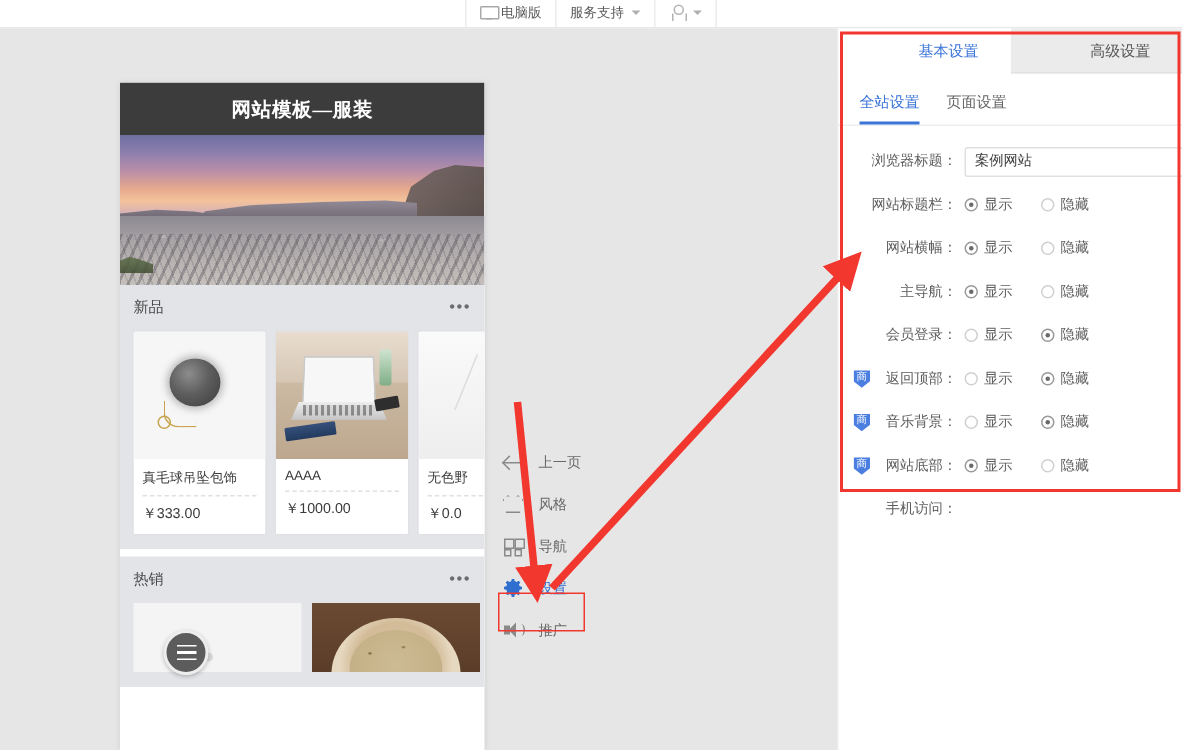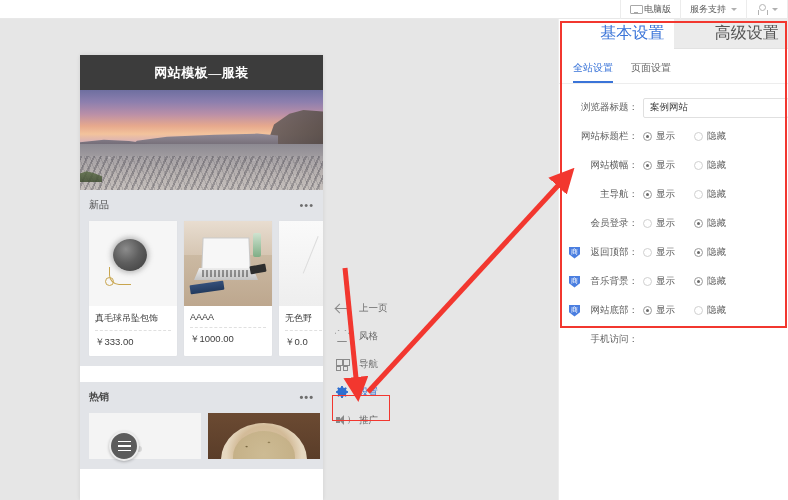--- a/index.html
+++ b/index.html
@@ -8,21 +8,21 @@
     font-family: "Liberation Sans", "DejaVu Sans", sans-serif;
     background: #ffffff;
     overflow: hidden;
   }
   #app { position: relative; width: 788px; height: 500px; background: #ffffff; }
 
   
   .toolbar {
     position: absolute; left: 0; top: 0; width: 788px; height: 19px;
     background: #ffffff; border-bottom: 1px solid #e8e8e8;
-    display: flex; align-items: center; justify-content: flex-end;
+    display: flex; align-items: center; justify-content: flex-end; flex-direction: column;
   }
   .tb-group { display: flex; align-items: center; height: 19px; }
   .tb-item {
     display: flex; align-items: center; gap: 3px;
     padding: 0 9px; height: 19px;
     font-size: 9px; color: #5a5a5a; white-space: nowrap;
     border-right: 1px solid #ececec;
   }
   .tb-item:first-child { border-left: 1px solid #ececec; }
   .tb-ico { display: inline-block; width: 11px; height: 11px; position: relative; opacity: .65; }
@@ -118,21 +118,21 @@
   .hero-grass {
     position:absolute; left:0; bottom:8px; width:22px; height:12px;
     background: linear-gradient(180deg,#5e7048,#3e4c30);
     clip-path: polygon(0% 100%, 0% 30%, 30% 10%, 62% 26%, 100% 52%, 100% 100%);
     opacity:.85;
   }
 
   .sec {
     background: #e2e4e8; padding: 8px 9px 10px 9px;
   }
-  .sec + .sec { margin-top: 16px; font-weight: bold; }
+  .sec + .sec { margin-top: 5px; }
   .sec-head { display:flex; align-items:center; justify-content:space-between; margin-bottom: 9px; }
   .sec-title { font-size: 10px; color: #4a4a4a; }
   .dots { letter-spacing: 1px; color:#6d6d6d; font-size: 11px; line-height: 6px; }
 
   .prod-row { display:flex; gap: 7px; }
   .prod {
     width: 88px; flex: 0 0 88px; background:#fff; border-radius: 1px; overflow:hidden;
     box-shadow: 0 0 1px rgba(0,0,0,.08);
   }
   .prod-img { height: 85px; position: relative; overflow:hidden; background:#f4f4f4; }
@@ -285,21 +285,21 @@
   }
 
   
   .panel {
     position: absolute; left: 558px; top: 19px; width: 230px; height: 481px;
     background: #ffffff; border-left: 1px solid #ededed;
   }
   .panel-tabs { display:flex; height: 30px; }
   .ptab {
     flex:1; display:flex; align-items:center; justify-content:center;
-    font-size: 16px; color: #555; background: #ebebeb; border-bottom:1px solid #e2e2e2;padding-left:32px;
+    font-size: 10px; color: #555; background: #ebebeb; border-bottom:1px solid #e2e2e2;padding-left:32px;
   }
   .ptab.active { background:#ffffff; color:#3a74d8; border-bottom:1px solid #ffffff; }
 
   .subtabs { display:flex; gap: 18px; padding: 12px 14px 0 14px; }
   .subtab { font-size: 10px; color:#666; padding-bottom: 6px; }
   .subtab.active { color:#3a74d8; border-bottom: 2px solid #3a74d8; }
   .sub-divider { border-bottom: 1px solid #ededed; margin: 0 0 0 0; }
 
   .form { padding: 12px 14px 0 10px; }
   .frow { display:flex; align-items:center; min-height: 23px; margin-bottom: 6px; }

